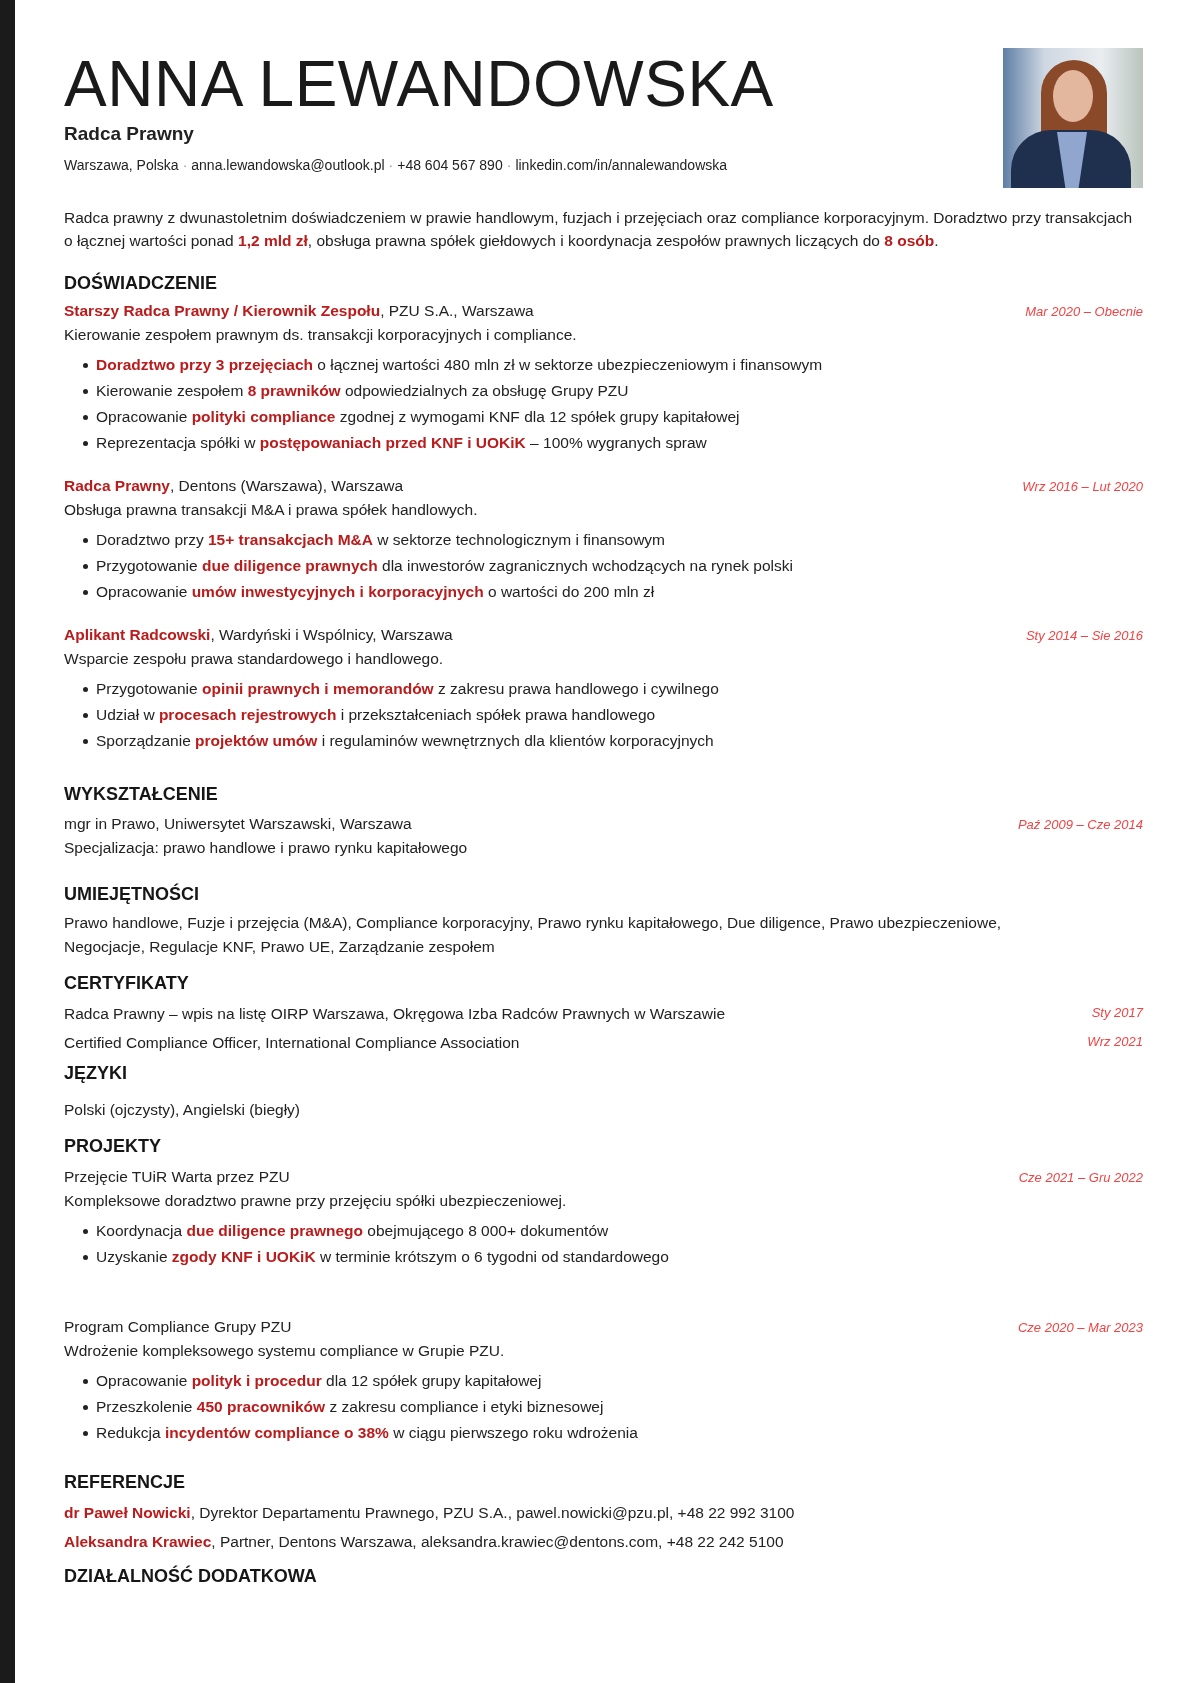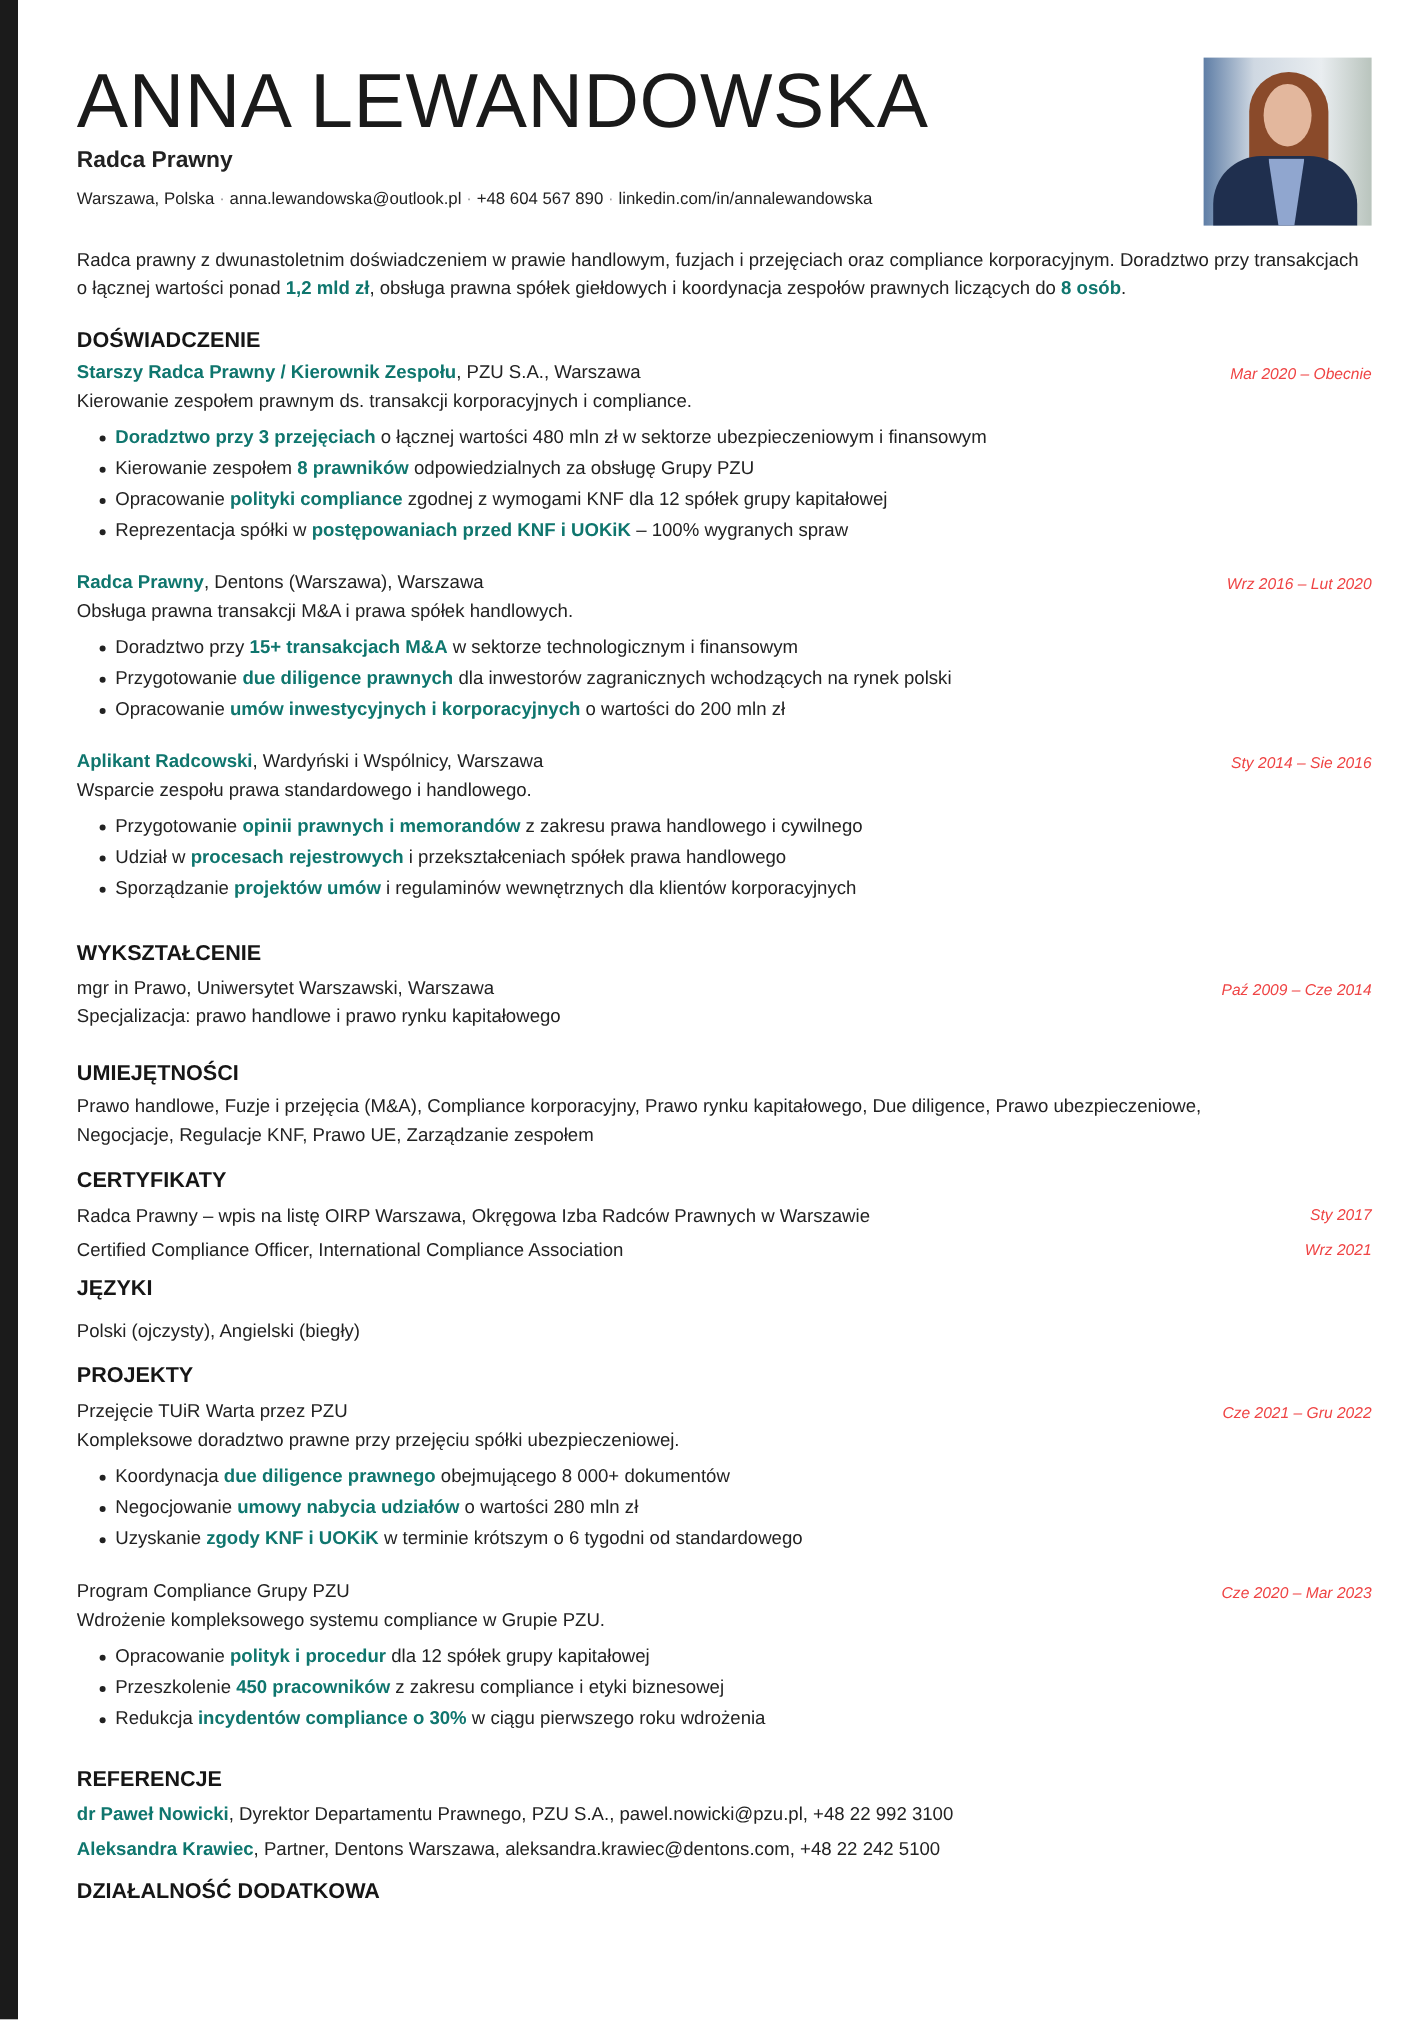--- a/index.html
+++ b/index.html
@@ -20,21 +20,21 @@
   .photo .shirt { position: absolute; left: 54px; top: 84px; width: 30px; height: 60px; background: #90a6cf; clip-path: polygon(0 0,100% 0,70% 100%,30% 100%); }
 
   .summary { position: absolute; top: 206px; left: 0; width: 1079px; font-size: 15.5px; line-height: 23px; color: #222; }
   .section-title { font-size: 18px; font-weight: 700; color: #161616; }
   .abs { position: absolute; left: 0; width: 1079px; }
   .line { font-size: 15.5px; color: #222; white-space: nowrap; }
   .date { position: absolute; right: 0; font-size: 13px; font-style: italic; color: #ef4444; }
   ul.bullets { list-style: none; }
   ul.bullets li { position: relative; padding-left: 32px; font-size: 15.5px; color: #222; height: 26px; line-height: 26px; white-space: nowrap; }
   ul.bullets li::before { content: ""; position: absolute; left: 19px; top: 11px; width: 5px; height: 5px; border-radius: 50%; background: #222; }
-  b { font-weight: 700; color: #0f766e; }
+  b { font-weight: 700; color: #b91c1c; }
 </style>
 </head>
 <body>
 
 <div class="side-bar"></div>
 
 <div class="page">
 
   <div class="header">
     <div class="name">ANNA LEWANDOWSKA</div>
@@ -117,33 +117,32 @@
   <div class="abs line" style="top:1101px">Polski (ojczysty), Angielski (biegły)</div>
 
   <div class="abs section-title" style="top:1136px">PROJEKTY</div>
 
   <div class="abs" style="top:1168px">
     <div class="line">Przejęcie TUiR Warta przez PZU</div>
     <div class="date" style="top:2px">Cze 2021 – Gru 2022</div>
     <div class="line" style="margin-top:6px">Kompleksowe doradztwo prawne przy przejęciu spółki ubezpieczeniowej.</div>
     <ul class="bullets" style="margin-top:8px">
       <li><span>Koordynacja </span><b>due diligence prawnego</b><span> obejmującego 8 000+ dokumentów</span></li>
-      <li><span>Negocjowanie </span><b>umowy nabycia udziałów</b><span> o wartości 280 mln zł</span></li>
       <li><span>Uzyskanie </span><b>zgody KNF i UOKiK</b><span> w terminie krótszym o 6 tygodni od standardowego</span></li>
     </ul>
   </div>
 
   <div class="abs" style="top:1318px">
     <div class="line">Program Compliance Grupy PZU</div>
     <div class="date" style="top:2px">Cze 2020 – Mar 2023</div>
     <div class="line" style="margin-top:6px">Wdrożenie kompleksowego systemu compliance w Grupie PZU.</div>
     <ul class="bullets" style="margin-top:8px">
       <li><span>Opracowanie </span><b>polityk i procedur</b><span> dla 12 spółek grupy kapitałowej</span></li>
       <li><span>Przeszkolenie </span><b>450 pracowników</b><span> z zakresu compliance i etyki biznesowej</span></li>
-      <li><span>Redukcja </span><b>incydentów compliance o 30%</b><span> w ciągu pierwszego roku wdrożenia</span></li>
+      <li><span>Redukcja </span><b>incydentów compliance o 38%</b><span> w ciągu pierwszego roku wdrożenia</span></li>
     </ul>
   </div>
 
   <div class="abs section-title" style="top:1472px">REFERENCJE</div>
   <div class="abs line" style="top:1504px"><b>dr Paweł Nowicki</b><span>, Dyrektor Departamentu Prawnego, PZU S.A., pawel.nowicki@pzu.pl, +48 22 992 3100</span></div>
   <div class="abs line" style="top:1533px"><b>Aleksandra Krawiec</b><span>, Partner, Dentons Warszawa, aleksandra.krawiec@dentons.com, +48 22 242 5100</span></div>
 
   <div class="abs section-title" style="top:1566px">DZIAŁALNOŚĆ DODATKOWA</div>
 
 </div>

